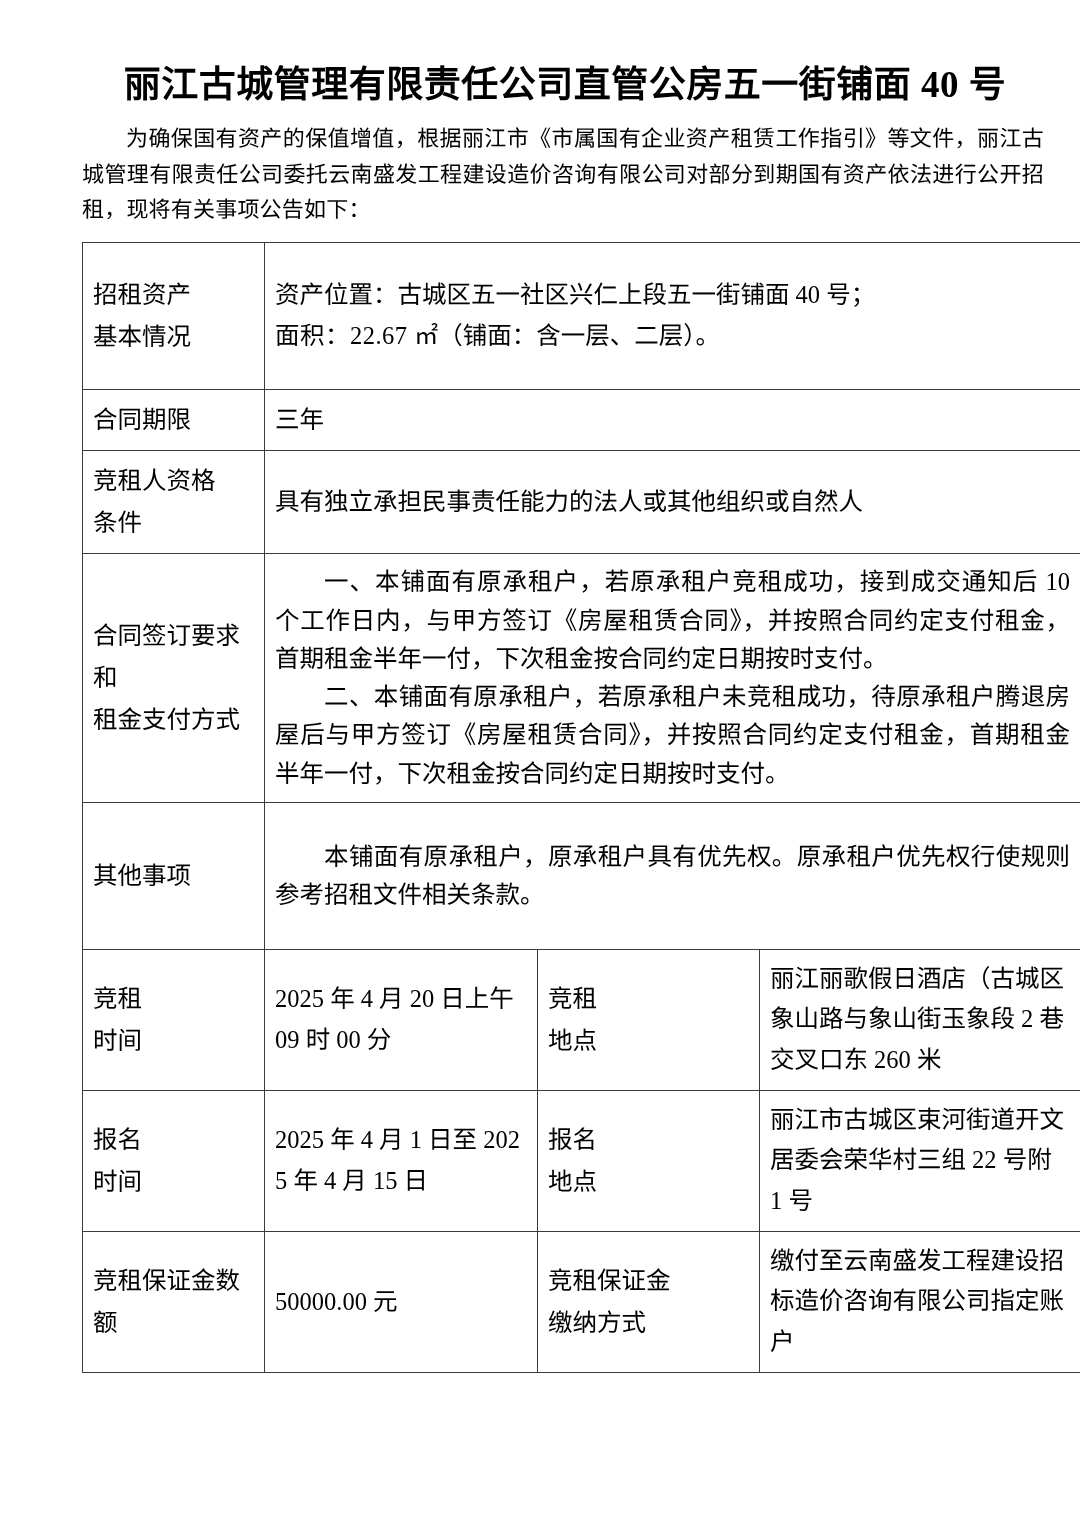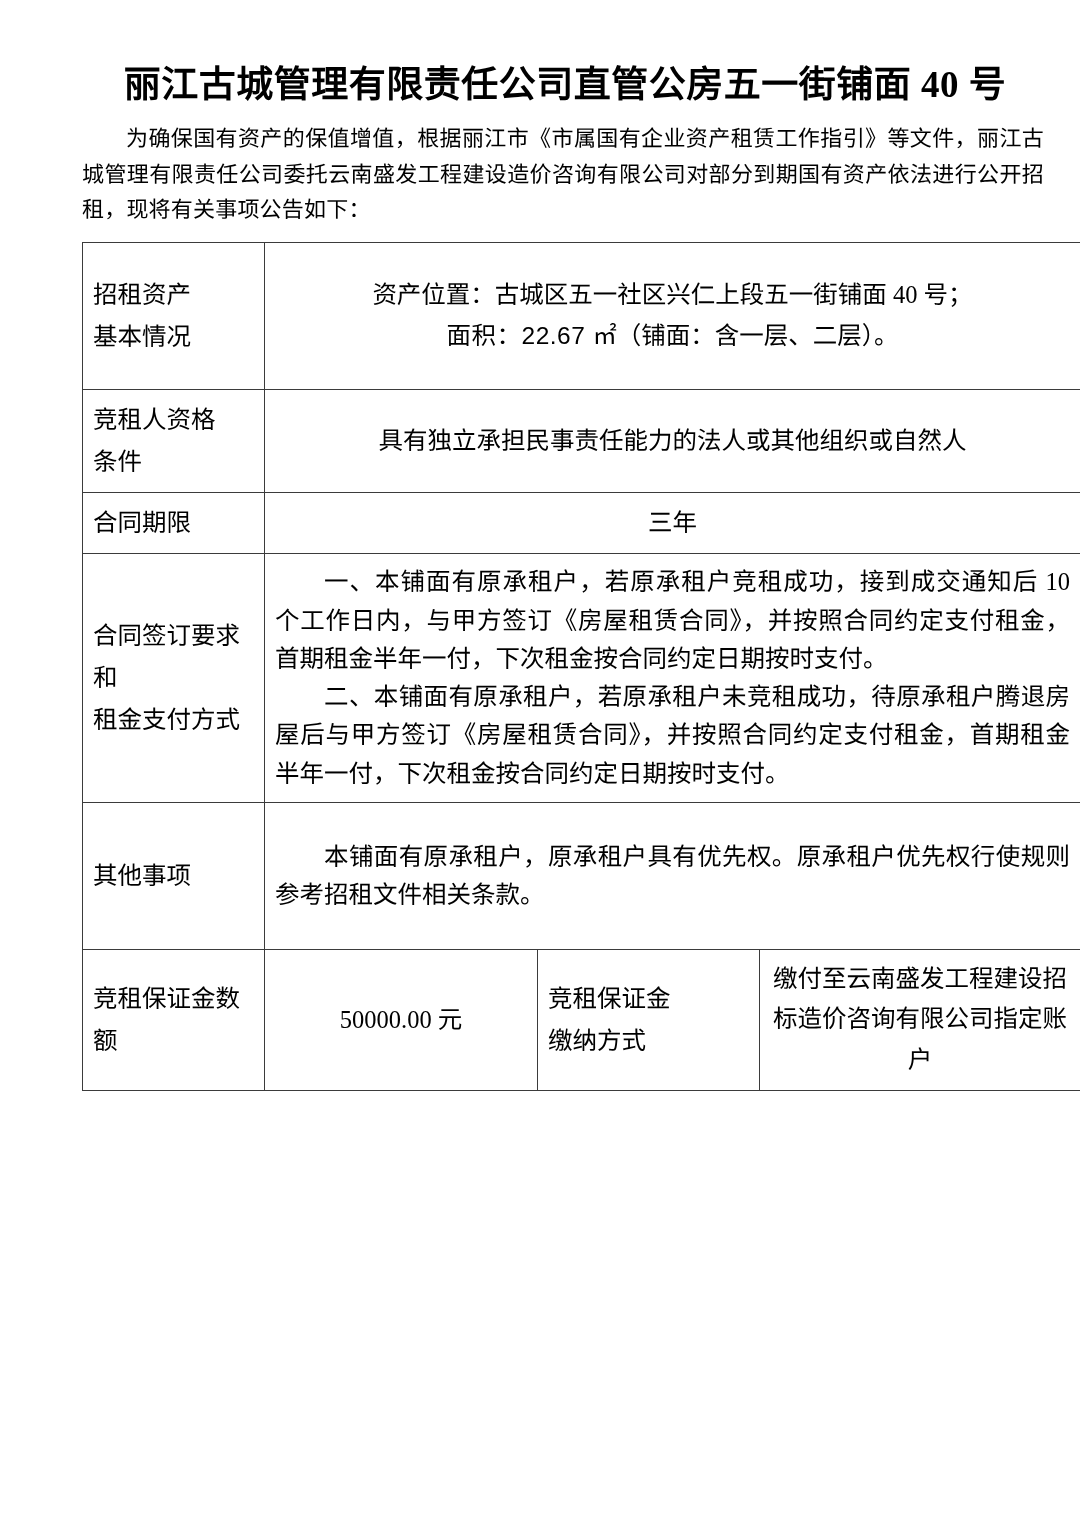--- a/index.html
+++ b/index.html
@@ -67,35 +67,35 @@
   }
   .col-label { width: 182px; }
   .col-a     { width: 273px; }
   .col-mid   { width: 222px; }
   .col-b     { width: 321px; }
 
   td.lbl {
     line-height: 1.72;
   }
   td.ctr {
-    text-align: center;
+    text-align: left;
   }
   td.just {
     text-align: justify;
     text-justify: inter-ideograph;
     padding-left: 14px;
     padding-right: 12px;
   }
   td.just .indent {
     text-indent: 2em;
     display: block;
   }
   td.tall { height: 128px; }
   .num {
-    font-family: Liberation Sans, sans-serif;
+    font-family: Liberation Serif, serif;
     letter-spacing: 0.5px;
   }
   .cell-lines { line-height: 1.66; }
   .sup-m2 { font-size: 0.98em; }
 </style>
 </head>
 <body>
 
 <div class="page">
 
@@ -121,51 +121,75 @@
             <span>基本情况</span>
           </td>
           <td class="ctr cell-lines" colspan="3">
             <div>资产位置：古城区五一社区兴仁上段五一街铺面 40 号；</div>
             <div><span class="num">面积：22.67 </span><span class="sup-m2">㎡</span><span>（铺面：含一层、二层）。</span></div>
           </td>
         </tr>
 
 
         <tr>
+          <td class="lbl">合同期限</td>
+          <td class="ctr" colspan="3">三年</td>
+        </tr>
+
+        <tr>
           <td class="lbl">
             <span>竞租人资格</span><br>
             <span>条件</span>
           </td>
           <td class="ctr" colspan="3">具有独立承担民事责任能力的法人或其他组织或自然人</td>
-        </tr>
-
-        <tr>
-          <td class="lbl">合同期限</td>
-          <td class="ctr" colspan="3">三年</td>
         </tr>
 
         <tr>
           <td class="lbl">
             <span>合同签订要求和</span><br>
             <span>租金支付方式</span>
           </td>
           <td class="just" colspan="3">
             <span class="indent">一、本铺面有原承租户，若原承租户竞租成功，接到成交通知后 10 个工作日内，与甲方签订《房屋租赁合同》，并按照合同约定支付租金，首期租金半年一付，下次租金按合同约定日期按时支付。</span>
             <span class="indent">二、本铺面有原承租户，若原承租户未竞租成功，待原承租户腾退房屋后与甲方签订《房屋租赁合同》，并按照合同约定支付租金，首期租金半年一付，下次租金按合同约定日期按时支付。</span>
           </td>
         </tr>
 
         <tr>
           <td class="lbl tall">其他事项</td>
           <td class="just" colspan="3">
             <span class="indent">本铺面有原承租户，原承租户具有优先权。原承租户优先权行使规则参考招租文件相关条款。</span>
           </td>
         </tr>
 
-
+        <tr>
+          <td class="lbl">
+            <span>竞租</span><br>
+            <span>时间</span>
+          </td>
+          <td class="cell-lines">2025 年 4 月 20 日上午 09 时 00 分</td>
+          <td class="lbl">
+            <span>竞租</span><br>
+            <span>地点</span>
+          </td>
+          <td class="ctr cell-lines">丽江丽歌假日酒店（古城区象山路与象山街玉象段 2 巷交叉口东 260 米</td>
+        </tr>
+
+        <tr>
+          <td class="lbl">
+            <span>报名</span><br>
+            <span>时间</span>
+          </td>
+          <td class="cell-lines">2025 年 4 月 1 日至 2025 年 4 月 15 日</td>
+          <td class="lbl">
+            <span>报名</span><br>
+            <span>地点</span>
+          </td>
+          <td class="ctr cell-lines">丽江市古城区束河街道开文居委会荣华村三组 22 号附 1 号</td>
+        </tr>
 
         <tr>
           <td class="lbl">竞租保证金数额</td>
           <td class="ctr">50000.00 元</td>
           <td class="lbl">
             <span>竞租保证金</span><br>
             <span>缴纳方式</span>
           </td>
           <td class="ctr cell-lines">缴付至云南盛发工程建设招标造价咨询有限公司指定账户</td>
         </tr>

